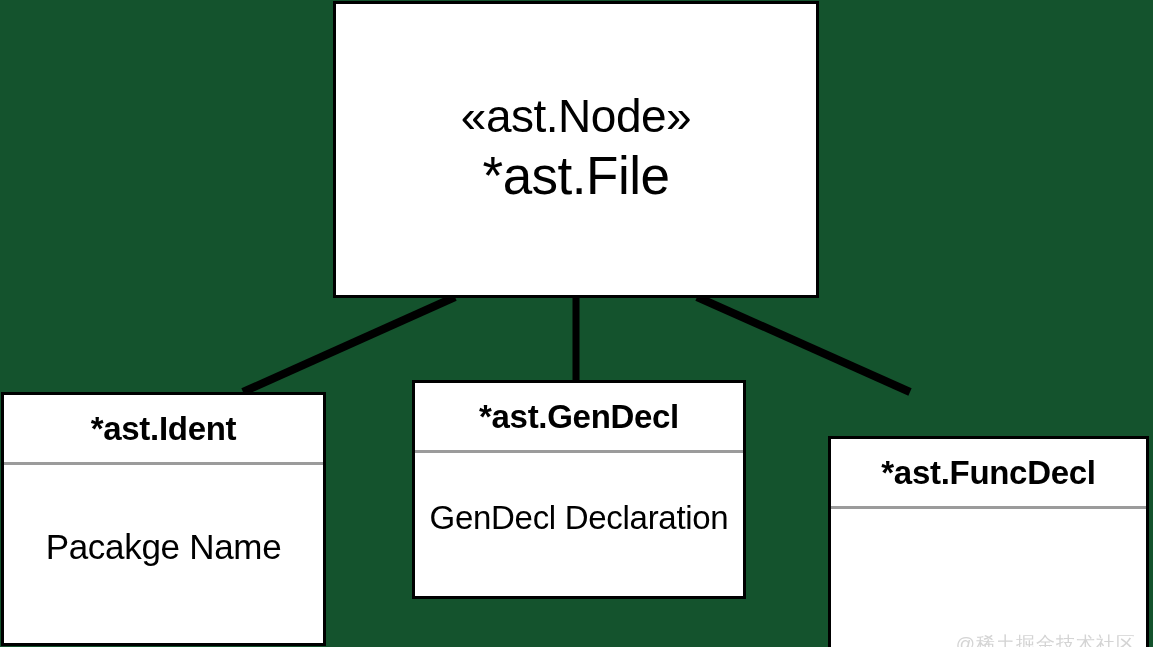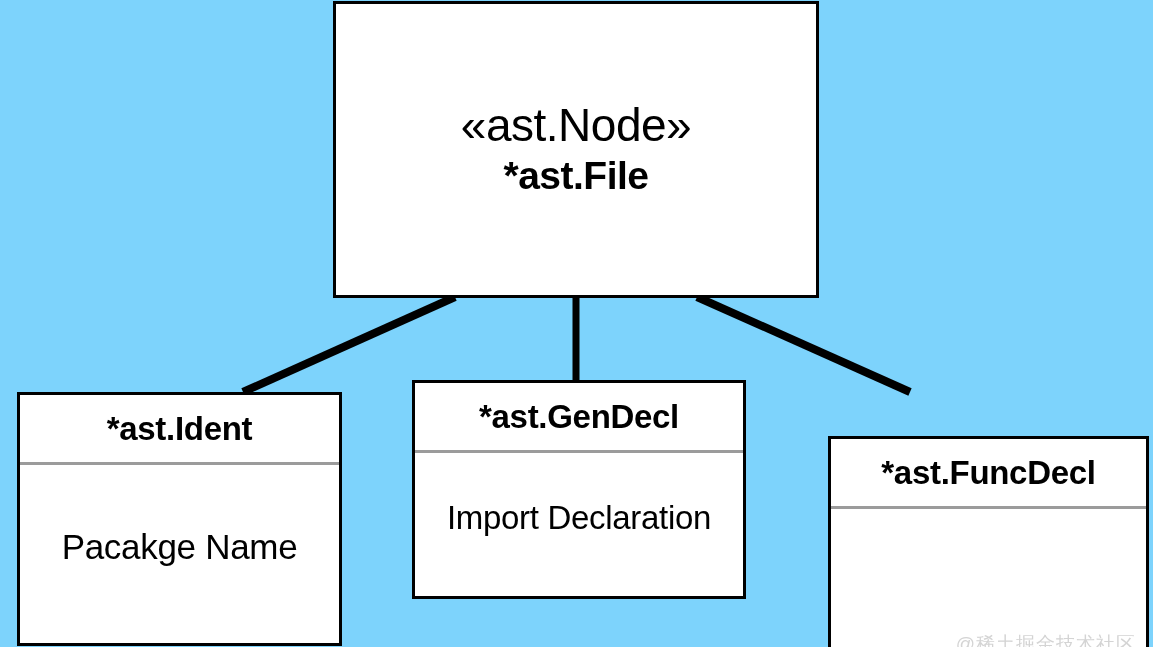--- a/index.html
+++ b/index.html
@@ -9,21 +9,21 @@
     background: #ffffff;
   }
   body {
     font-family: "Liberation Sans", sans-serif;
     -webkit-font-smoothing: antialiased;
   }
   #diagram-canvas {
     position: relative;
     width: 1153px;
     height: 647px;
-    background: #7dd3fc;
+    background: #14532d;
     overflow: hidden;
   }
   .connector-layer {
     position: absolute;
     left: 0;
     top: 0;
     width: 1153px;
     height: 647px;
     pointer-events: none;
   }
@@ -47,22 +47,22 @@
   }
   .stereotype-text {
     font-size: 46px;
     font-weight: 400;
     color: #000000;
     line-height: 1.12;
     letter-spacing: -0.5px;
     white-space: nowrap;
   }
   .root-type-text {
-    font-size: 39px;
-    font-weight: 700;
+    font-size: 53px;
+    font-weight: 400;
     color: #000000;
     line-height: 1.18;
     letter-spacing: -0.5px;
     white-space: nowrap;
     margin-top: 2px;
   }
   
   .child-box {
     display: flex;
     flex-direction: column;
@@ -93,21 +93,21 @@
   }
   .child-body-text {
     font-size: 33px;
     font-weight: 400;
     color: #000000;
     letter-spacing: -0.3px;
     white-space: nowrap;
     margin-top: -14px;
   }
   #child-box-ident {
-    left: 17px;
+    left: 1px;
     top: 392px;
     width: 325px;
     height: 254px;
   }
   #child-box-ident .child-body-text { font-size: 35px; }
   #child-box-gendecl {
     left: 412px;
     top: 380px;
     width: 334px;
     height: 219px;
@@ -154,21 +154,21 @@
     <div class="child-body-cell">
       <span class="child-body-text">Pacakge Name</span>
     </div>
   </div>
 
   <div class="uml-box child-box" id="child-box-gendecl">
     <div class="child-title-cell">
       <span class="child-title-text">*ast.GenDecl</span>
     </div>
     <div class="child-body-cell">
-      <span class="child-body-text">Import Declaration</span>
+      <span class="child-body-text">GenDecl Declaration</span>
     </div>
   </div>
 
   <div class="uml-box child-box" id="child-box-funcdecl">
     <div class="child-title-cell">
       <span class="child-title-text">*ast.FuncDecl</span>
     </div>
     <div class="child-body-cell">
       <span class="watermark-text">@稀土掘金技术社区</span>
     </div>

